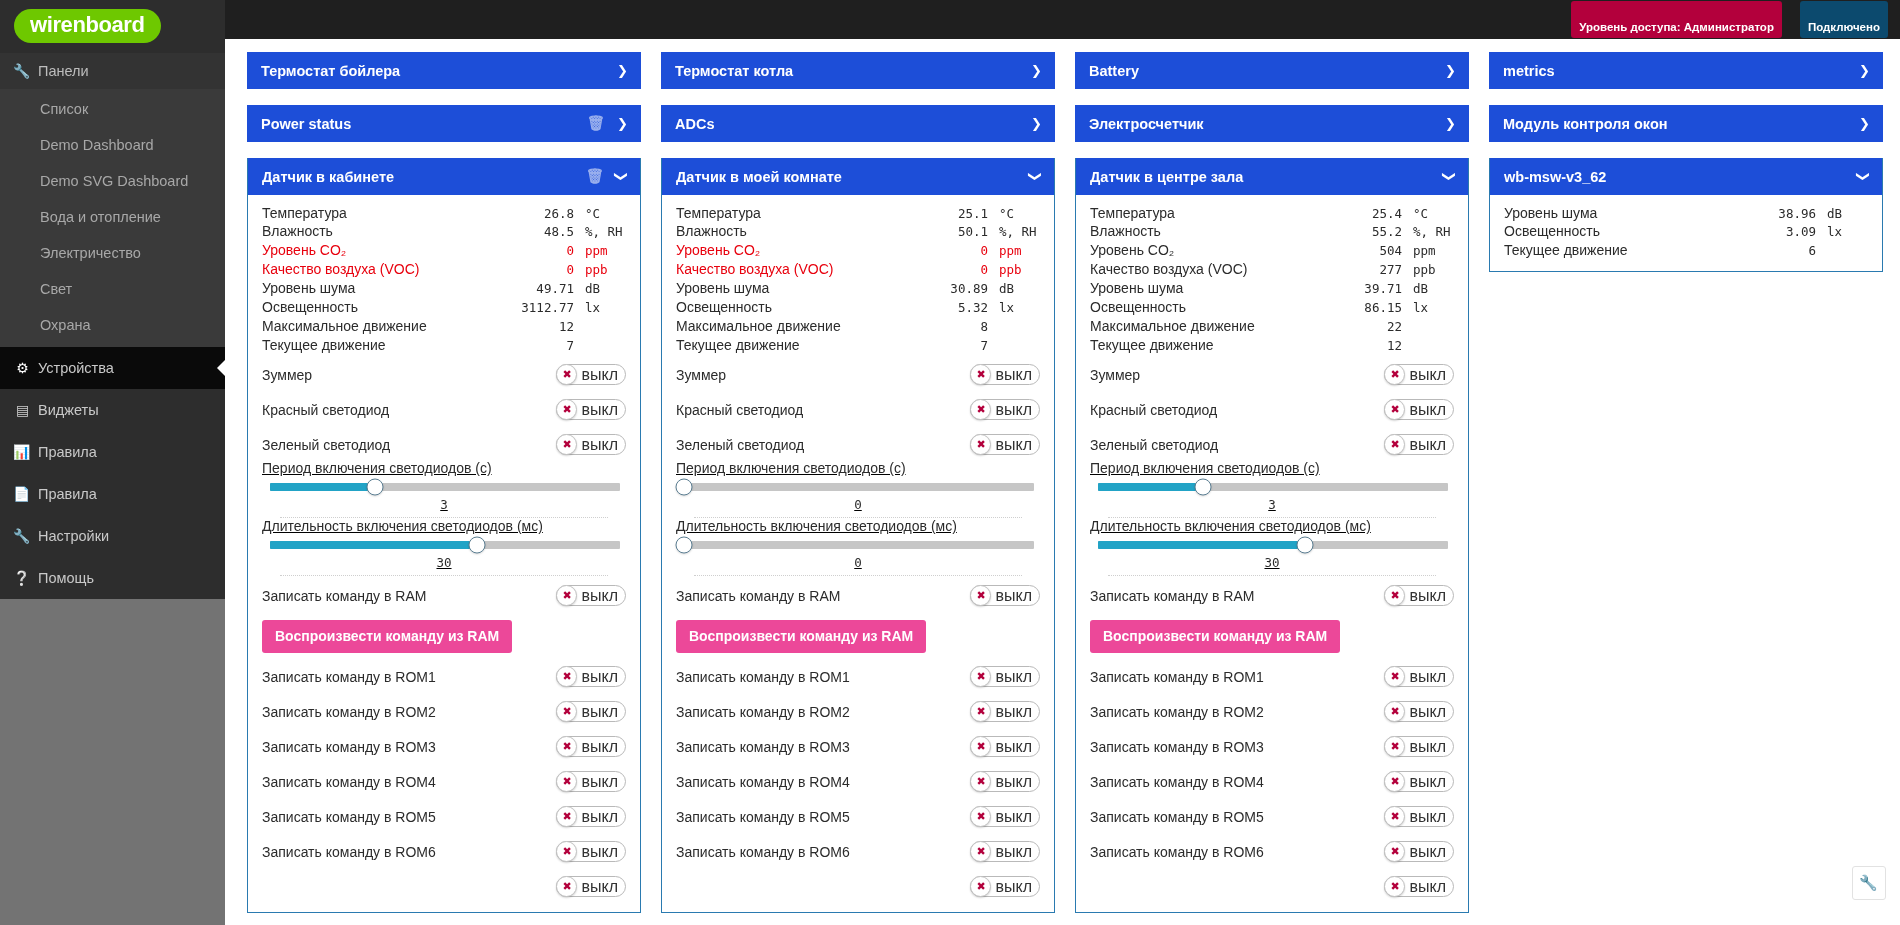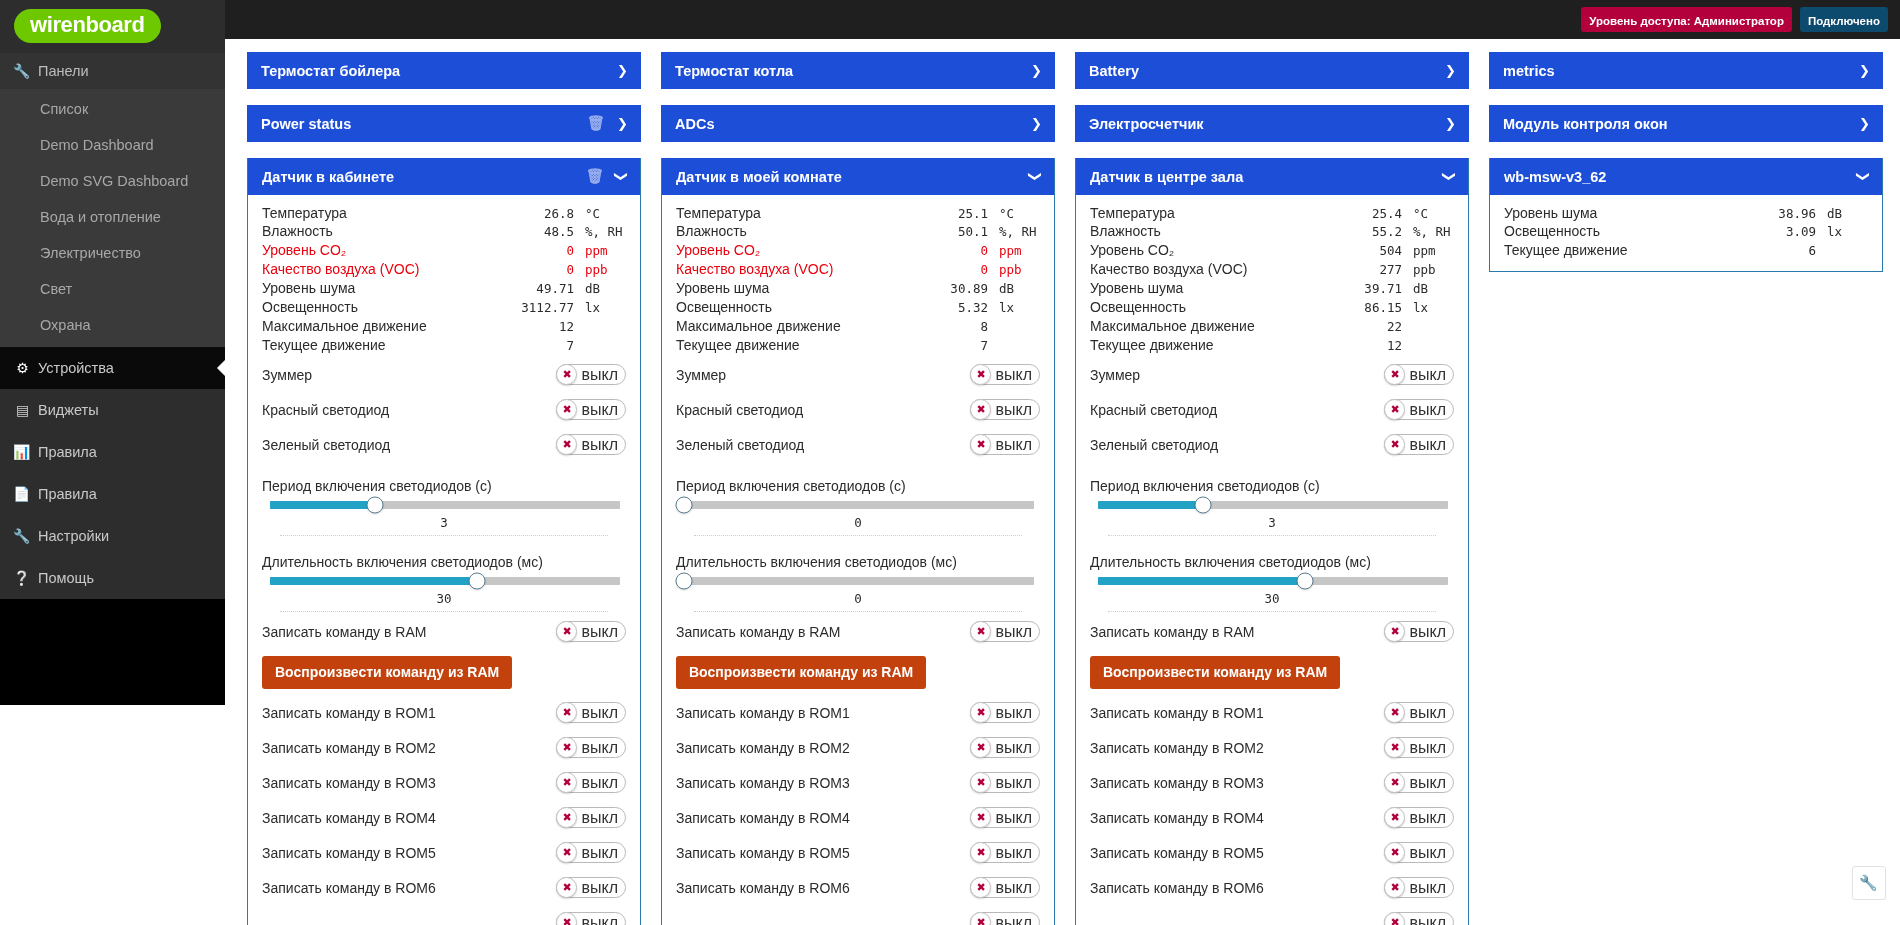--- a/index.html
+++ b/index.html
@@ -9,22 +9,22 @@
     width: 1900px; height: 925px;
     overflow: hidden;
     background: #ffffff;
     font-family: "Liberation Sans", "DejaVu Sans", sans-serif;
   }
 
   .app { display: flex; width: 1900px; height: 925px; }
 
   
   .sidebar {
-    width: 225px; min-width: 225px; height: 705px;
-    background: #000000;
+    width: 225px; min-width: 225px; height: 925px;
+    background: #737373;
     position: relative;
     overflow: hidden;
   }
   .logo-wrap {
     padding: 9px 14px 10px 14px;
     background: #2d2d2d;
   }
   .logo {
     display: inline-block;
     background: #6ec800;
@@ -87,24 +87,24 @@
   }
   .topbar {
     height: 39px; background: #1f1f1f;
     display: flex; align-items: center;
     justify-content: flex-end;
     padding-right: 12px;
     position: relative; z-index: 5;
   }
   .badge {
     font-size: 11.5px; font-weight: bold;
-    padding: 8px 8px 5px 8px;
+    padding: 20px 8px 5px 8px;
     border-radius: 3px;
     color: #ffffff;
-    margin-left: 8px;
+    margin-left: 18px;
     white-space: nowrap;
   }
   .badge-admin { background: #b3003c; }
   .badge-conn  { background: #0c4a6e; }
 
   
   .content {
     position: absolute;
     top: 39px; left: 0; right: 0; bottom: 0;
     padding: 13px 0 0 0;
@@ -199,21 +199,21 @@
   }
   .toggle .knob .x {
     color: #b3003c; font-size: 11px; font-weight: bold; line-height: 1;
   }
   .toggle .tlabel {
     font-size: 16px; color: #333333;
     padding-left: 4px; white-space: nowrap;
   }
 
   
-  .slider-block { margin-top: 18px; }
+  .slider-block { margin-top: 0; text-decoration: underline; }
   .slider-label { font-size: 14px; color: #2b2b2b; margin-bottom: 7px; }
   .track {
     position: relative;
     height: 8px;
     background: #c6c6c6;
     border-radius: 1px;
     margin: 0 6px 0 8px;
   }
   .track .fill {
     position: absolute; left: 0; top: 0; bottom: 0;
@@ -236,21 +236,21 @@
     font-size: 12.5px;
     color: #2b2b2b;
     padding: 6px 0 5px 0;
     border-bottom: 1px dotted #cfcfcf;
     margin: 0 18px 0 18px;
   }
 
   
   .btn-primary {
     display: inline-block;
-    background: #c2410c;
+    background: #ec4899;
     color: #ffffff;
     font-size: 14px;
     font-weight: bold;
     padding: 8px 13px 9px 13px;
     border: none;
     border-radius: 3px;
     cursor: pointer;
     margin: 9px 0 4px 0;
     font-family: inherit;
   }

